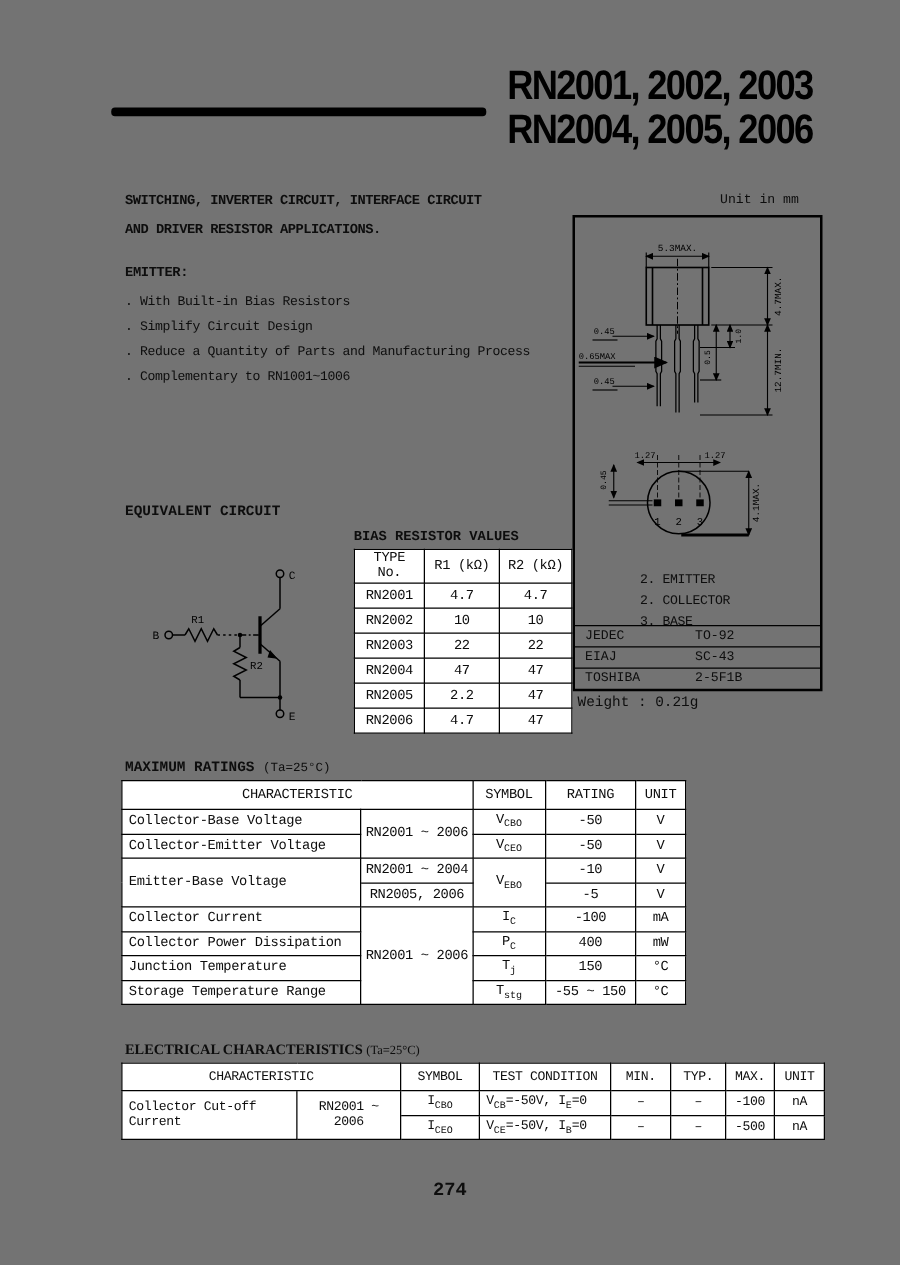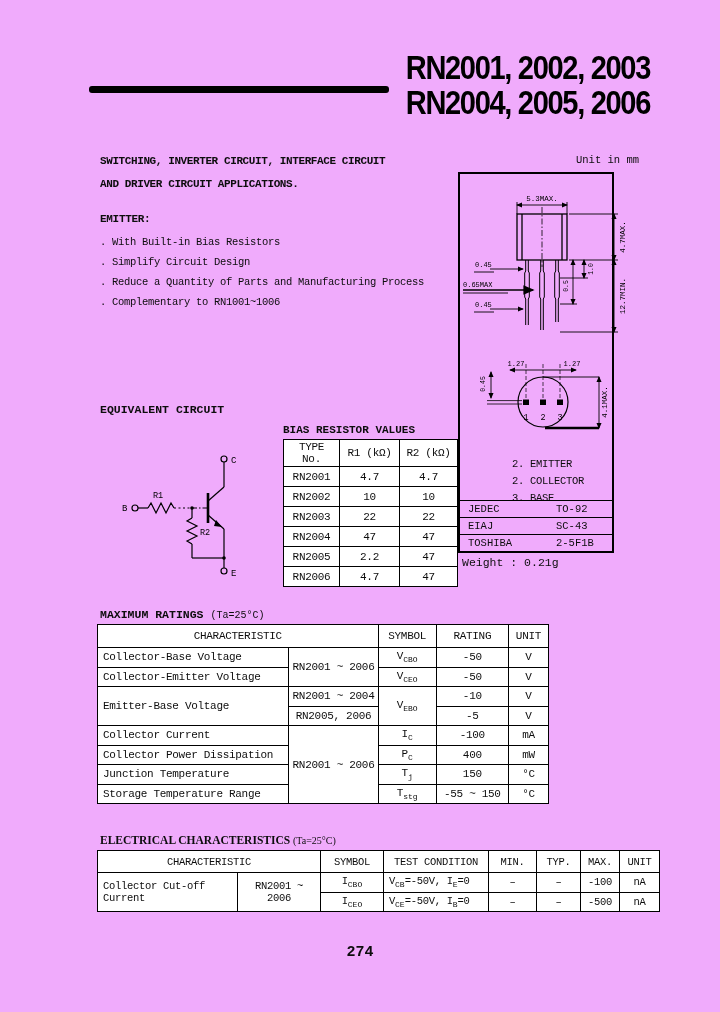--- a/index.html
+++ b/index.html
@@ -1,34 +1,34 @@
 <!DOCTYPE html>
 <html><head>
 <meta charset="utf-8">
 <style>
   html,body { margin:0; padding:0; background:#ffffff; }
-  .page { position:relative; width:720px; height:1012px; background:#f0abfc;
+  .page { position:relative; width:720px; height:1012px; background:#737373;
           font-family:"Liberation Mono","DejaVu Sans Mono",monospace; color:#0d0d0d; overflow:hidden; }
 
   
   .hdr-rule { position:absolute; left:89px; top:86px; width:300px; height:7px; background:#000; border-radius:3px; }
   .title { position:absolute; left:330px; top:50px; width:320px; text-align:right;
            font-family:"Liberation Sans","DejaVu Sans",sans-serif; font-weight:bold;
            font-size:33px; line-height:35px; letter-spacing:-1.5px; color:#000;
            transform:scaleX(0.88); transform-origin:right; white-space:nowrap; }
 
   .apps { position:absolute; left:100px; top:150px; font-size:11px; line-height:23px; font-weight:bold; letter-spacing:-0.4px; }
   .unit-note { position:absolute; left:576px; top:154px; font-size:10.5px; }
 
   .features { position:absolute; left:100px; top:213px; font-size:10.5px; letter-spacing:-0.3px; }
   .features .f-title { font-weight:bold; margin-bottom:7px; font-size:11px; }
   .features .f-item { line-height:20px; }
 
   
-  .pkg-box { position:absolute; left:458px; top:172px; width:156px; height:381px; border:2px solid #000; box-sizing:border-box; }
+  .pkg-box { position:absolute; left:458px; top:172px; width:200px; height:381px; border:2px solid #000; box-sizing:border-box; }
   .pkg-svg { position:absolute; left:0; top:0; }
   .pin-legend { position:absolute; left:52px; top:282px; font-size:10.5px; line-height:17px; letter-spacing:-0.3px; }
   .codes { position:absolute; left:0; right:0; bottom:0; }
   .code-row { display:flex; align-items:center; border-top:1.5px solid #000; height:15.9px; font-size:10.5px; }
   .code-label { padding-left:8px; width:88px; }
   .weight { position:absolute; left:462px; top:556px; font-size:11.5px; }
 
   
   .eq-title { position:absolute; left:100px; top:403px; font-size:11.5px; font-weight:bold; }
   .eq-svg { position:absolute; left:112px; top:430px; }
@@ -67,21 +67,21 @@
 <div class="page">
 
   <div class="hdr-rule"></div>
   <div class="title">
     <div>RN2001, 2002, 2003</div>
     <div>RN2004, 2005, 2006</div>
   </div>
 
   <div class="apps">
     <div>SWITCHING, INVERTER CIRCUIT, INTERFACE CIRCUIT</div>
-    <div>AND DRIVER CIRCUIT APPLICATIONS.</div>
+    <div>AND DRIVER RESISTOR APPLICATIONS.</div>
   </div>
   <div class="unit-note">Unit in mm</div>
 
   <div class="features">
     <div class="f-title">EMITTER:</div>
     <div class="f-item">. With Built-in Bias Resistors</div>
     <div class="f-item">. Simplify Circuit Design</div>
     <div class="f-item">. Reduce a Quantity of Parts and Manufacturing Process</div>
     <div class="f-item">. Complementary to RN1001~1006</div>
   </div>

